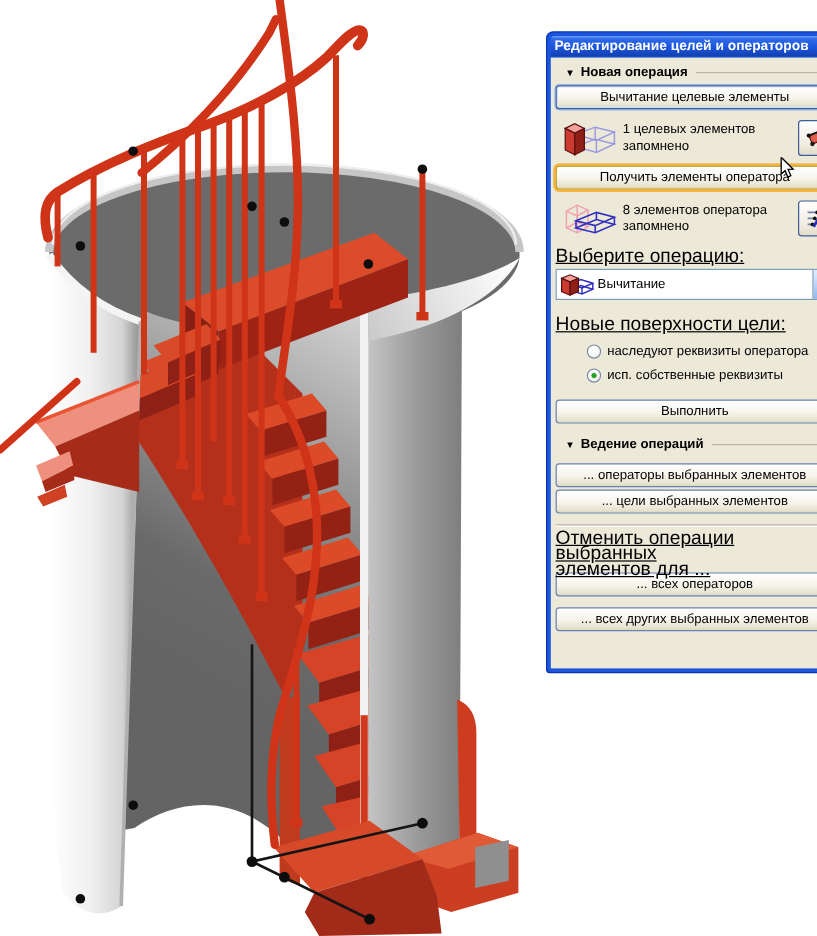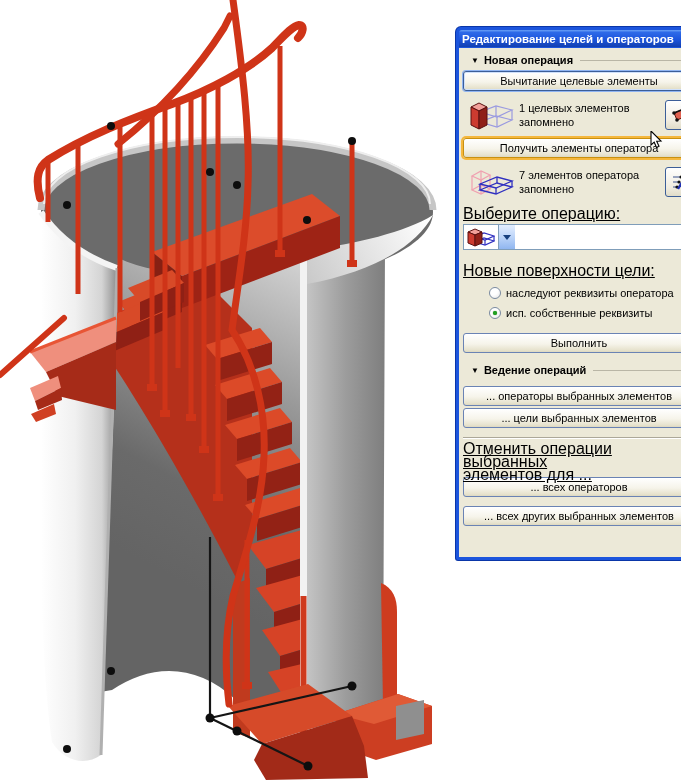--- a/index.html
+++ b/index.html
@@ -289,21 +289,21 @@
               <polygon points="12,18 29,11 44,15 28,22"></polygon>
               <polygon points="12,24 29,17 44,21 28,28"></polygon>
               <line x1="12" y1="18" x2="12" y2="24"></line>
                 <line x1="29" y1="11" x2="29" y2="17"></line>
               <line x1="44" y1="15" x2="44" y2="21"></line>
                 <line x1="28" y1="22" x2="28" y2="28"></line>
             </g>
           </svg>
         </span>
         <span class="status">
-          <div>7 элементов оператора</div>
+          <div>8 элементов оператора</div>
           <div>запомнено</div>
         </span>
         <button class="iconbtn">
           <svg width="20" height="18" viewBox="0 0 20 18">
             <line x1="3" y1="4" x2="11" y2="4" stroke="#7080a8" stroke-width="1.4"></line>
             <line x1="3" y1="9" x2="9" y2="9" stroke="#7080a8" stroke-width="1.4"></line>
             <line x1="3" y1="14" x2="7" y2="14" stroke="#7080a8" stroke-width="1.4"></line>
             <circle cx="11" cy="4" r="1.6" fill="#111"></circle>
               <circle cx="9" cy="9" r="1.6" fill="#111"></circle>
             <circle cx="7" cy="14" r="1.6" fill="#111"></circle>
@@ -324,20 +324,21 @@
                 <line x1="27" y1="10" x2="27" y2="15"></line>
               <line x1="18" y1="14" x2="18" y2="19"></line>
             </g>
             <g stroke="#5a1010" stroke-width="1">
               <polygon points="1,6 8,3 15,6 8,9" fill="#f2a09a"></polygon>
               <polygon points="1,6 8,9 8,20 1,17" fill="#cc3b30"></polygon>
               <polygon points="8,9 15,6 15,17 8,20" fill="#8f2018"></polygon>
             </g>
           </svg>
         </span>
+        <span class="ctext">Вычитание</span>
         <span class="cbtn">
           <span class="chev"></span>
         </span>
       </div>
 
       <div class="plabel mt13">Новые поверхности цели:</div>
 
       <div class="radiorow mt7">
         <span class="radio"></span>
         <label>наследуют реквизиты оператора</label>

